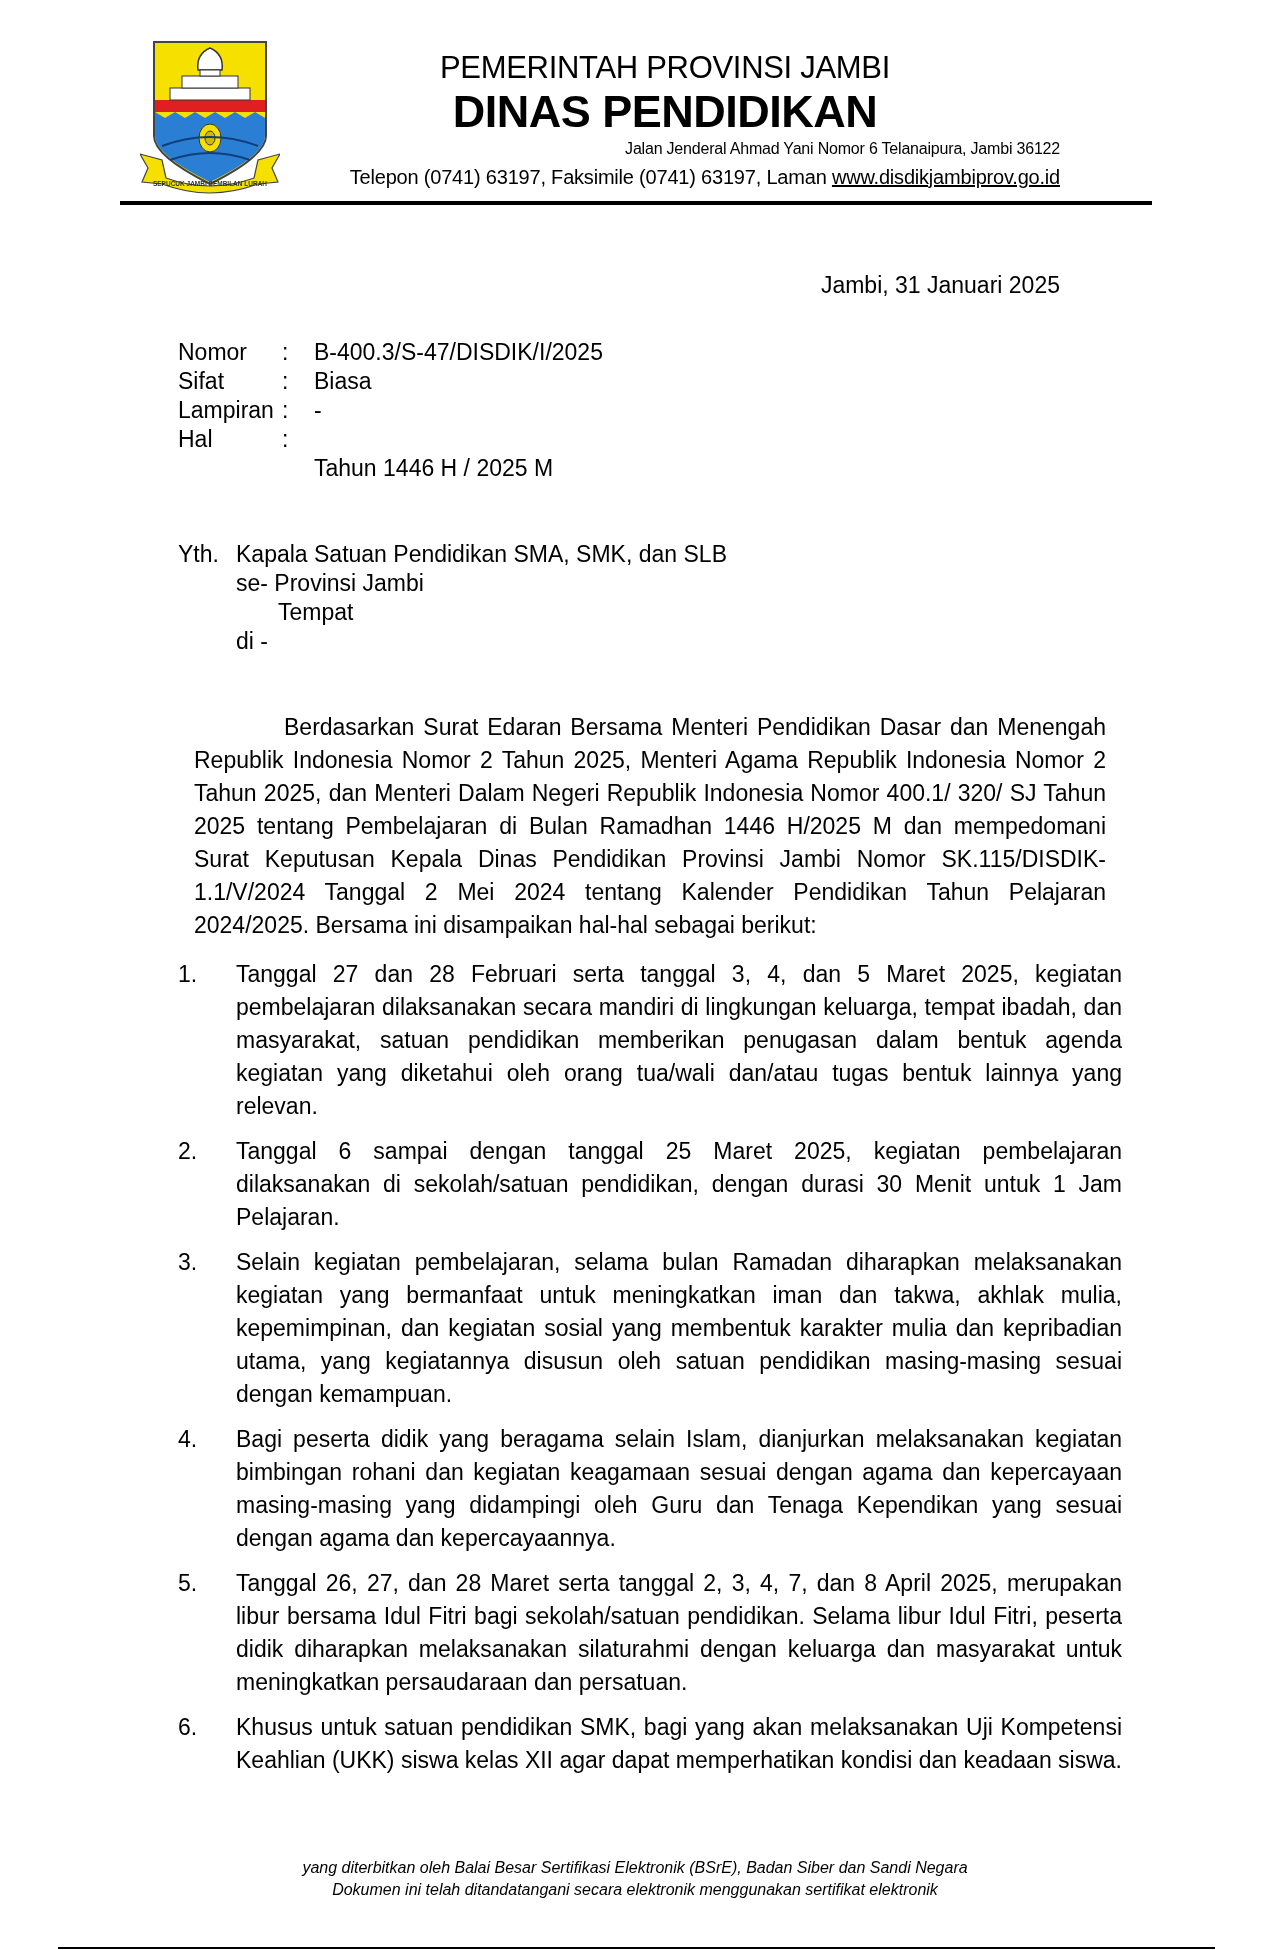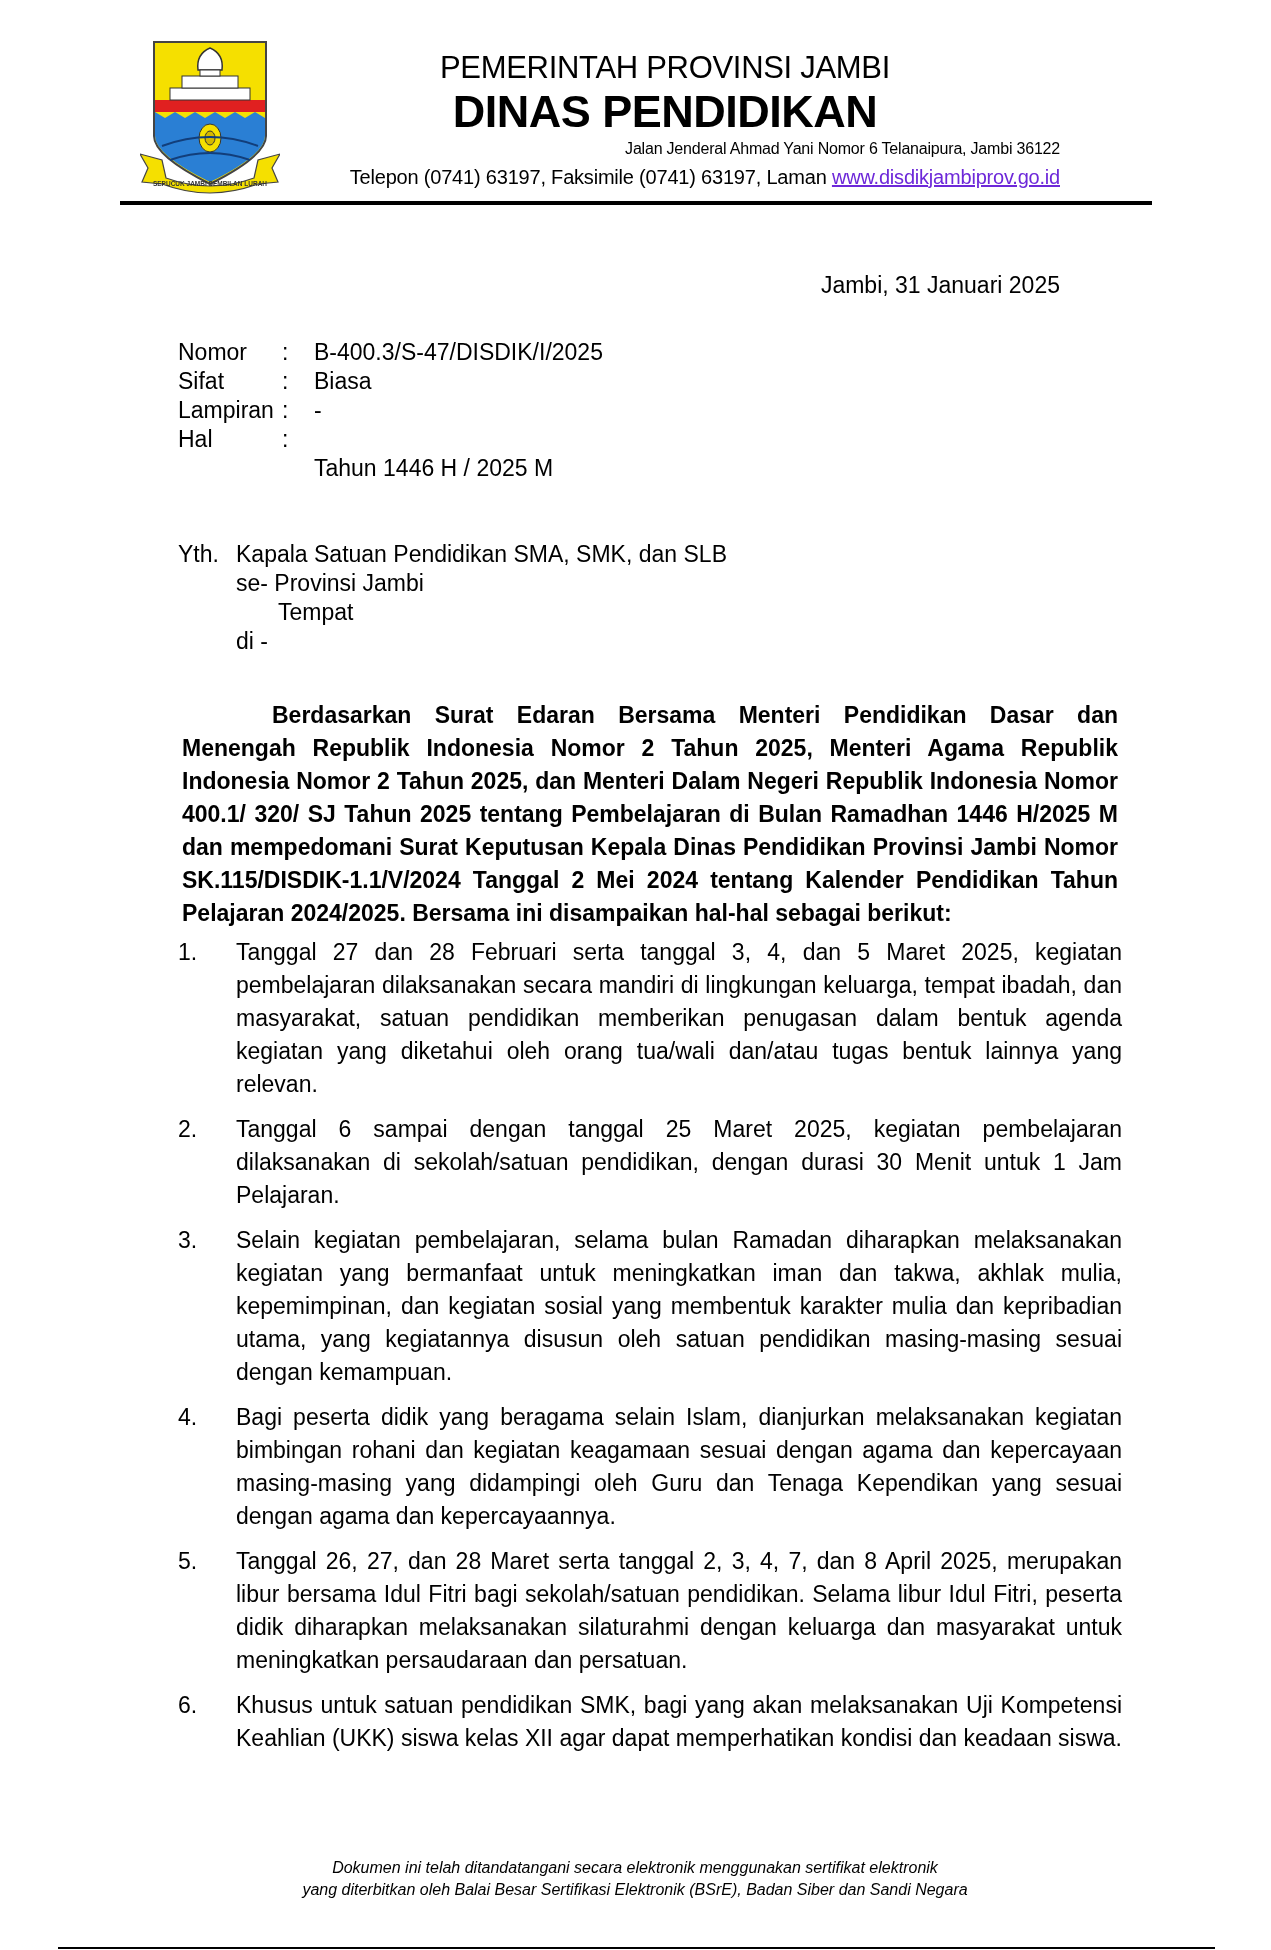--- a/index.html
+++ b/index.html
@@ -4,32 +4,32 @@
 <style>
   html, body { margin:0; padding:0; background:#ffffff; }
   body { width:1271px; height:1950px; position:relative; overflow:hidden;
          font-family:"Liberation Sans", sans-serif; color:#000; }
   .abs { position:absolute; }
   #logo { left:140px; top:36px; width:140px; height:158px; }
   .kop1 { left:300px; top:50px; width:730px; text-align:center; font-size:31px; letter-spacing:-0.3px; white-space:nowrap; }
   .kop2 { left:300px; top:86px; width:730px; text-align:center; font-size:45px; font-weight:bold; letter-spacing:-0.5px; white-space:nowrap; }
   .kop3 { left:300px; top:140px; width:760px; text-align:right; font-size:16px; white-space:nowrap; letter-spacing:-0.2px; }
   .kop4 { left:300px; top:166px; width:760px; text-align:right; font-size:20px; white-space:nowrap; letter-spacing:-0.2px; }
-  .kop4 a { color:#6d28d9; text-decoration:underline; }
+  .kop4 a { color:#000000; text-decoration:underline; }
   .rule-top { left:120px; top:201px; width:1032px; height:4px; background:#000; }
   .date { left:600px; top:272px; width:460px; text-align:right; font-size:23px; white-space:nowrap; }
   .meta { left:178px; top:338px; font-size:23px; line-height:29px; }
   .meta-row { display:flex; }
   .meta-row .k { width:104px; }
   .meta-row .c { width:32px; }
   .meta-row .v { white-space:nowrap; }
   .yth { left:178px; top:540px; font-size:23px; line-height:29px; }
   .yth .row { white-space:nowrap; }
   .body { left:178px; top:695px; width:944px; font-size:23px; line-height:33px; }
-  .para { text-align:justify; text-indent:90px; margin:4px;font-weight:bold; }
+  .para { text-align:justify; text-indent:90px; margin:16px; }
   ol.items { list-style:none; margin:6px 0 0 0; padding:0; }
   ol.items li { display:flex; margin-bottom:12px; }
   ol.items li .num { width:58px; flex:none; }
   ol.items li .txt { flex:1; text-align:justify; }
   .footer { left:200px; top:1857px; width:870px; text-align:center; font-size:16px; font-style:italic; line-height:22px; }
   .rule-bottom { left:58px; top:1947px; width:1157px; height:2px; background:#000; }
 </style>
 </head>
 <body>
 
@@ -123,16 +123,16 @@
         <span class="txt">Tanggal 26, 27, dan 28 Maret serta tanggal 2, 3, 4, 7, dan 8 April 2025, merupakan libur bersama Idul Fitri bagi sekolah/satuan pendidikan. Selama libur Idul Fitri, peserta didik diharapkan melaksanakan silaturahmi dengan keluarga dan masyarakat untuk meningkatkan persaudaraan dan persatuan.</span>
       </li>
     <li>
         <span class="num">6.</span>
         <span class="txt">Khusus untuk satuan pendidikan SMK, bagi yang akan melaksanakan Uji Kompetensi Keahlian (UKK) siswa kelas XII agar dapat memperhatikan kondisi dan keadaan siswa.</span>
       </li>
   </ol>
 </div>
 
 <div class="abs footer">
+  <div>yang diterbitkan oleh Balai Besar Sertifikasi Elektronik (BSrE), Badan Siber dan Sandi Negara</div>
   <div>Dokumen ini telah ditandatangani secara elektronik menggunakan sertifikat elektronik</div>
-  <div>yang diterbitkan oleh Balai Besar Sertifikasi Elektronik (BSrE), Badan Siber dan Sandi Negara</div>
 </div>
 <div class="abs rule-bottom"></div>
 
 </body></html>

